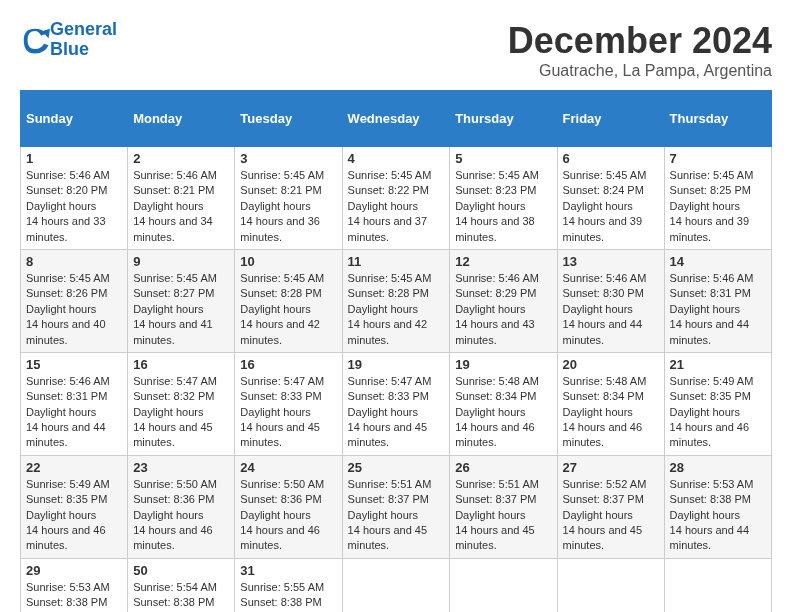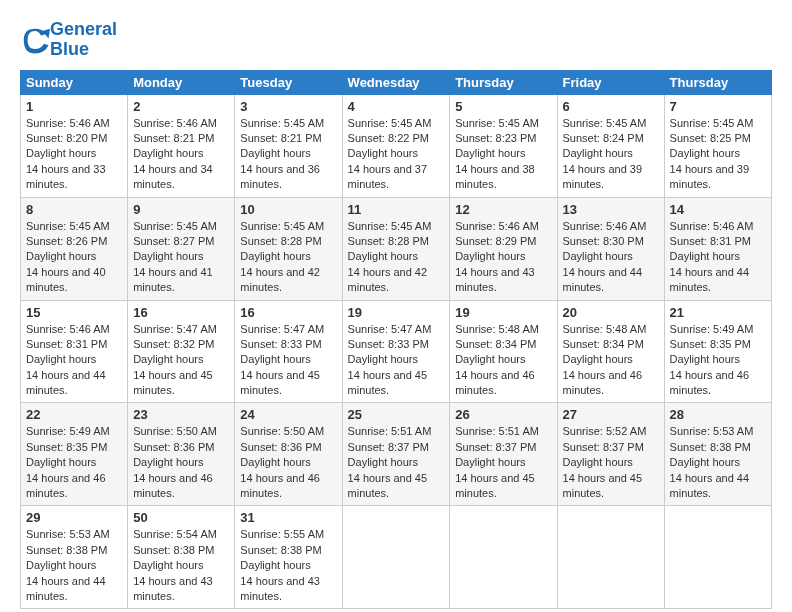--- a/index.html
+++ b/index.html
@@ -47,21 +47,21 @@
     }
     .calendar-table {
       width: 100%;
       border-collapse: collapse;
       font-size: 11px;
     }
     .calendar-table th {
       background-color: #2b7dc8;
       color: #fff;
       text-align: left;
-      padding: 4px 5px;
+      padding: 20px 5px;
       font-size: 13px;
       font-weight: bold;
       border: 1px solid #2b7dc8;
       margin-left: 15px;
     }
     .calendar-table td {
       border: 1px solid #ccc;
       vertical-align: top;
       padding: 4px 5px;
       width: 108px;
@@ -96,20 +96,24 @@
 <div class="header-section">
   <div class="logo">
     <svg class="logo-icon" viewBox="0 0 40 40">
       <path d="M5 20 Q5 5 20 5 Q30 5 35 12 L28 14 Q25 8 20 8 Q10 8 10 20 Q10 32 20 32 Q28 32 32 25 L38 27 Q33 38 20 38 Q5 38 5 20Z" fill="#1a6db5"></path>
       <polygon points="30,8 40,5 38,18" fill="#1a6db5"></polygon>
     </svg>
     <div class="logo-text">
       <div><span>General</span></div>
       <div><span>Blue</span></div>
     </div>
+  </div>
+  <div class="title-section">
+    <div class="month-title">December 2024</div>
+    <div class="location-title">Guatrache, La Pampa, Argentina</div>
   </div>
 </div>
 
 <table class="calendar-table">
   <thead>
     <tr>
       <th>Sunday</th>
       <th>Monday</th>
       <th>Tuesday</th>
       <th>Wednesday</th>

